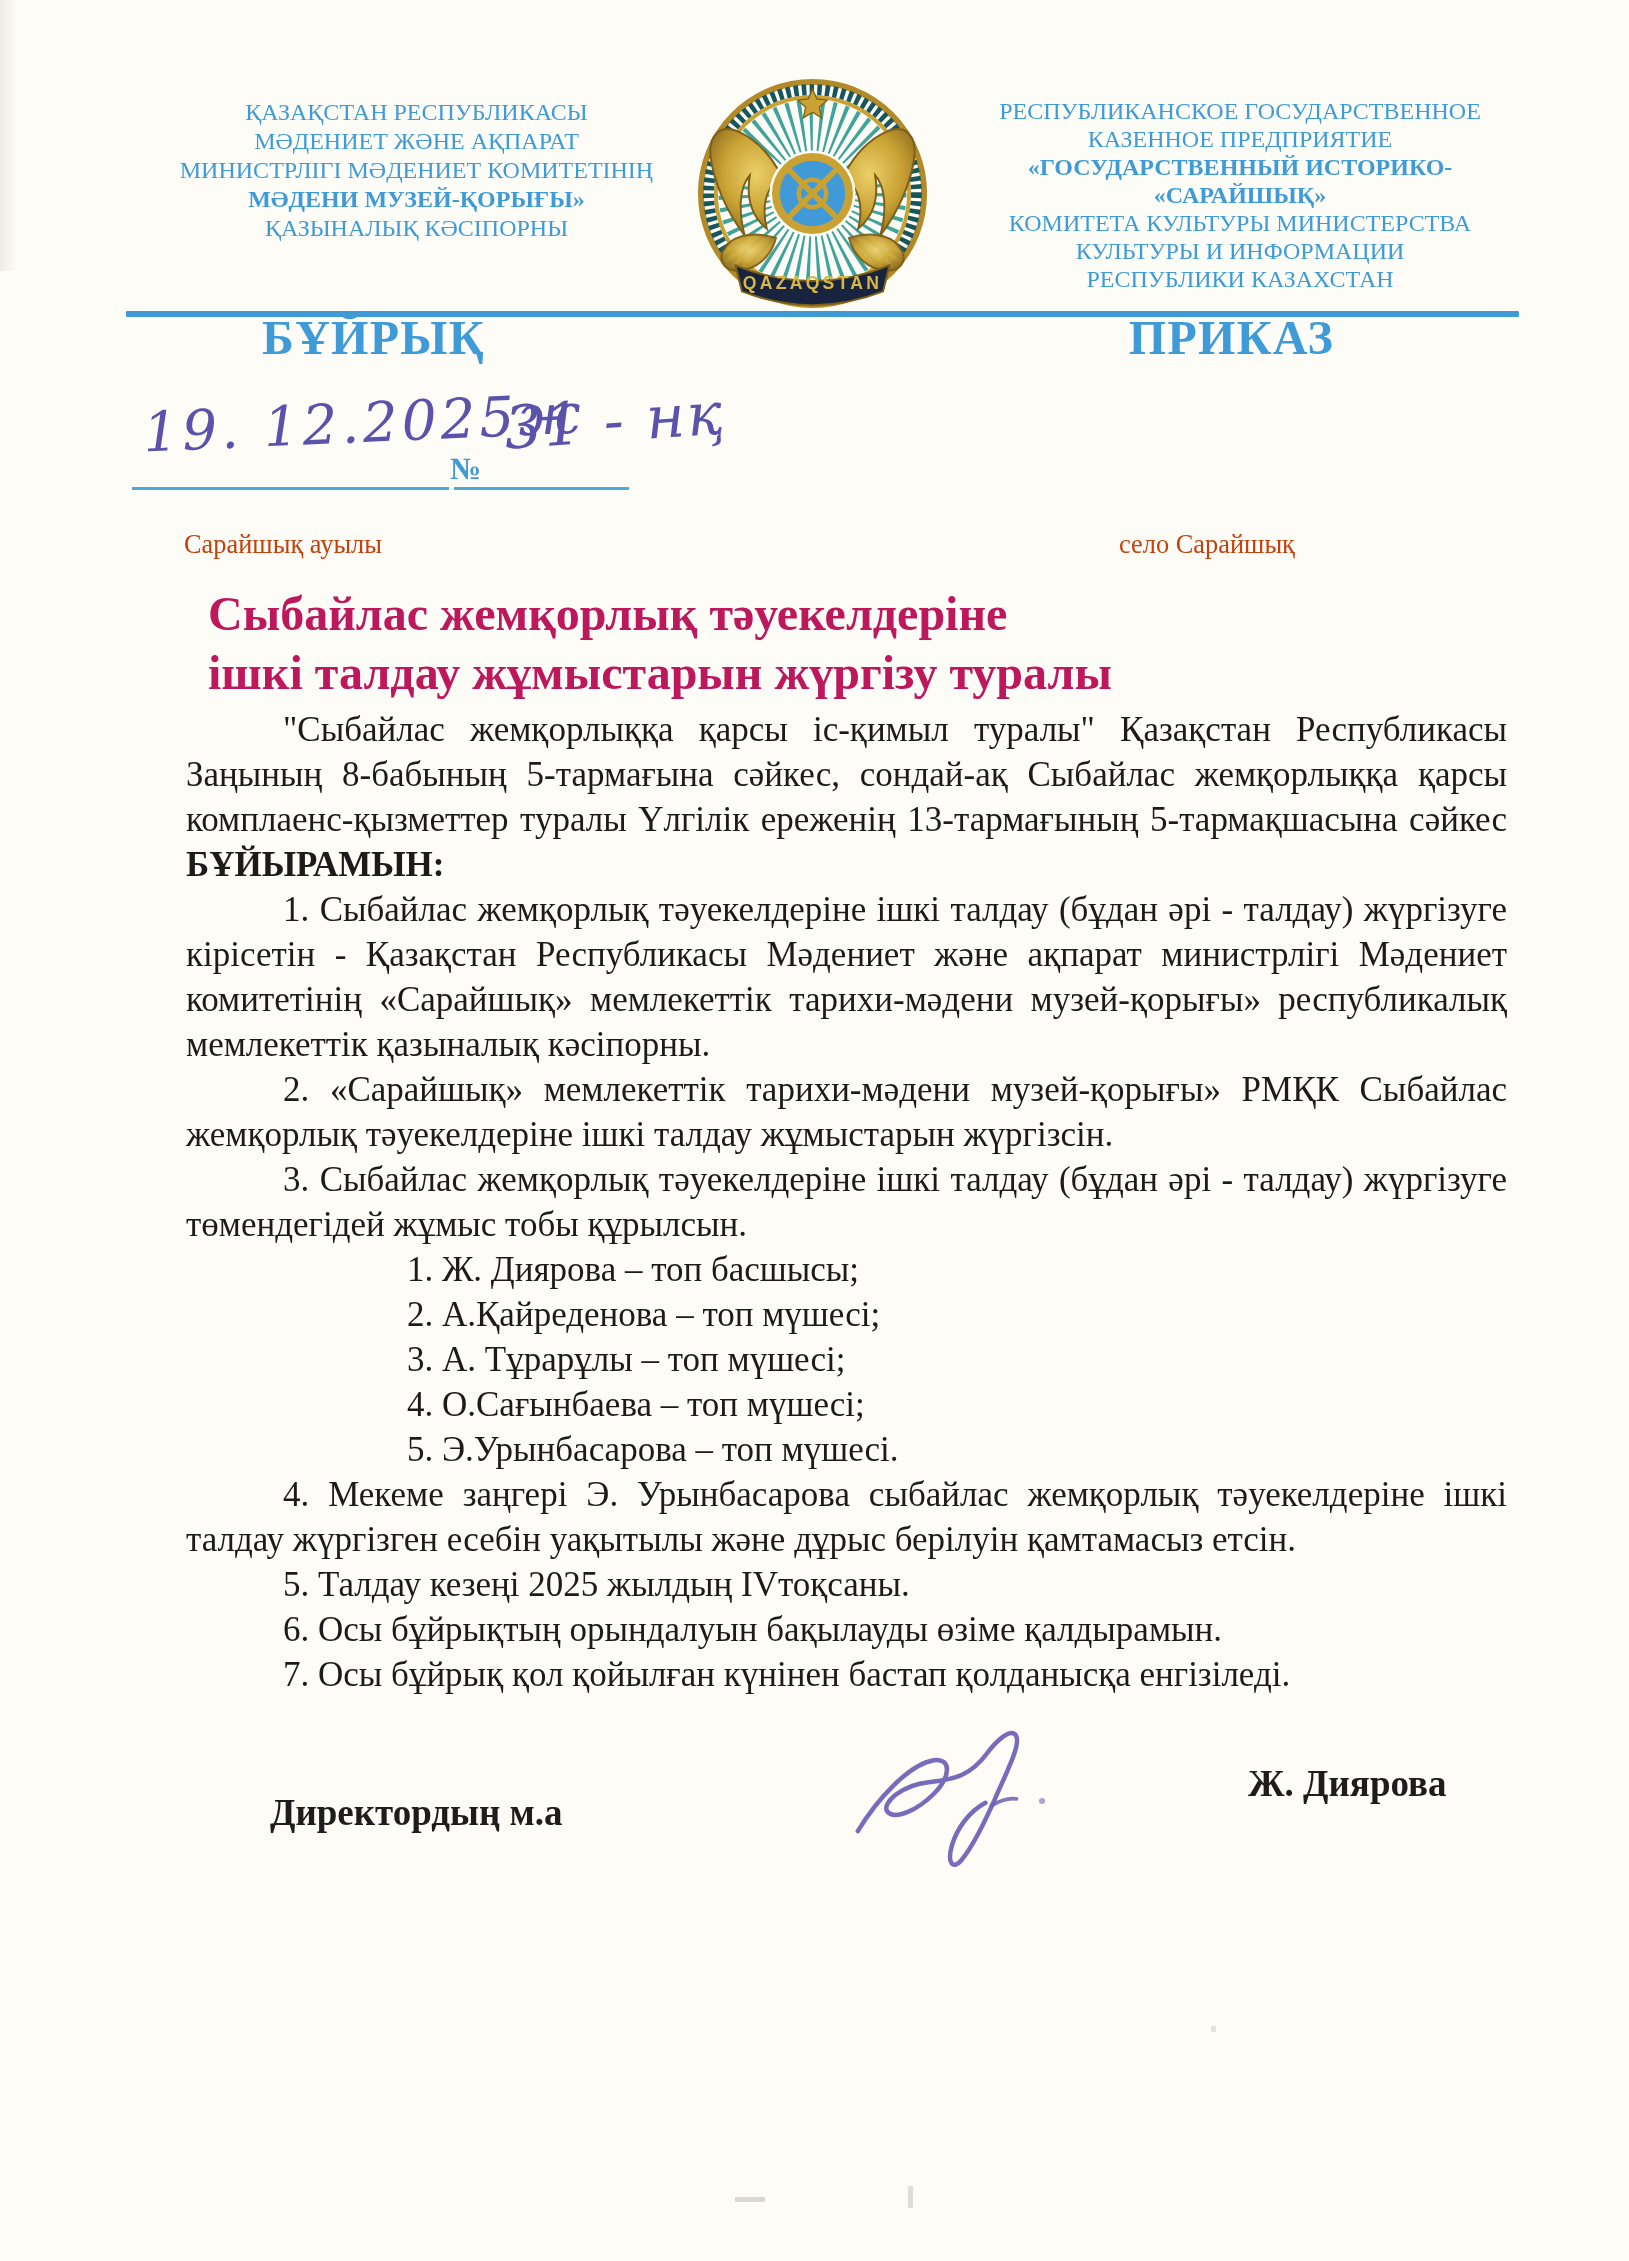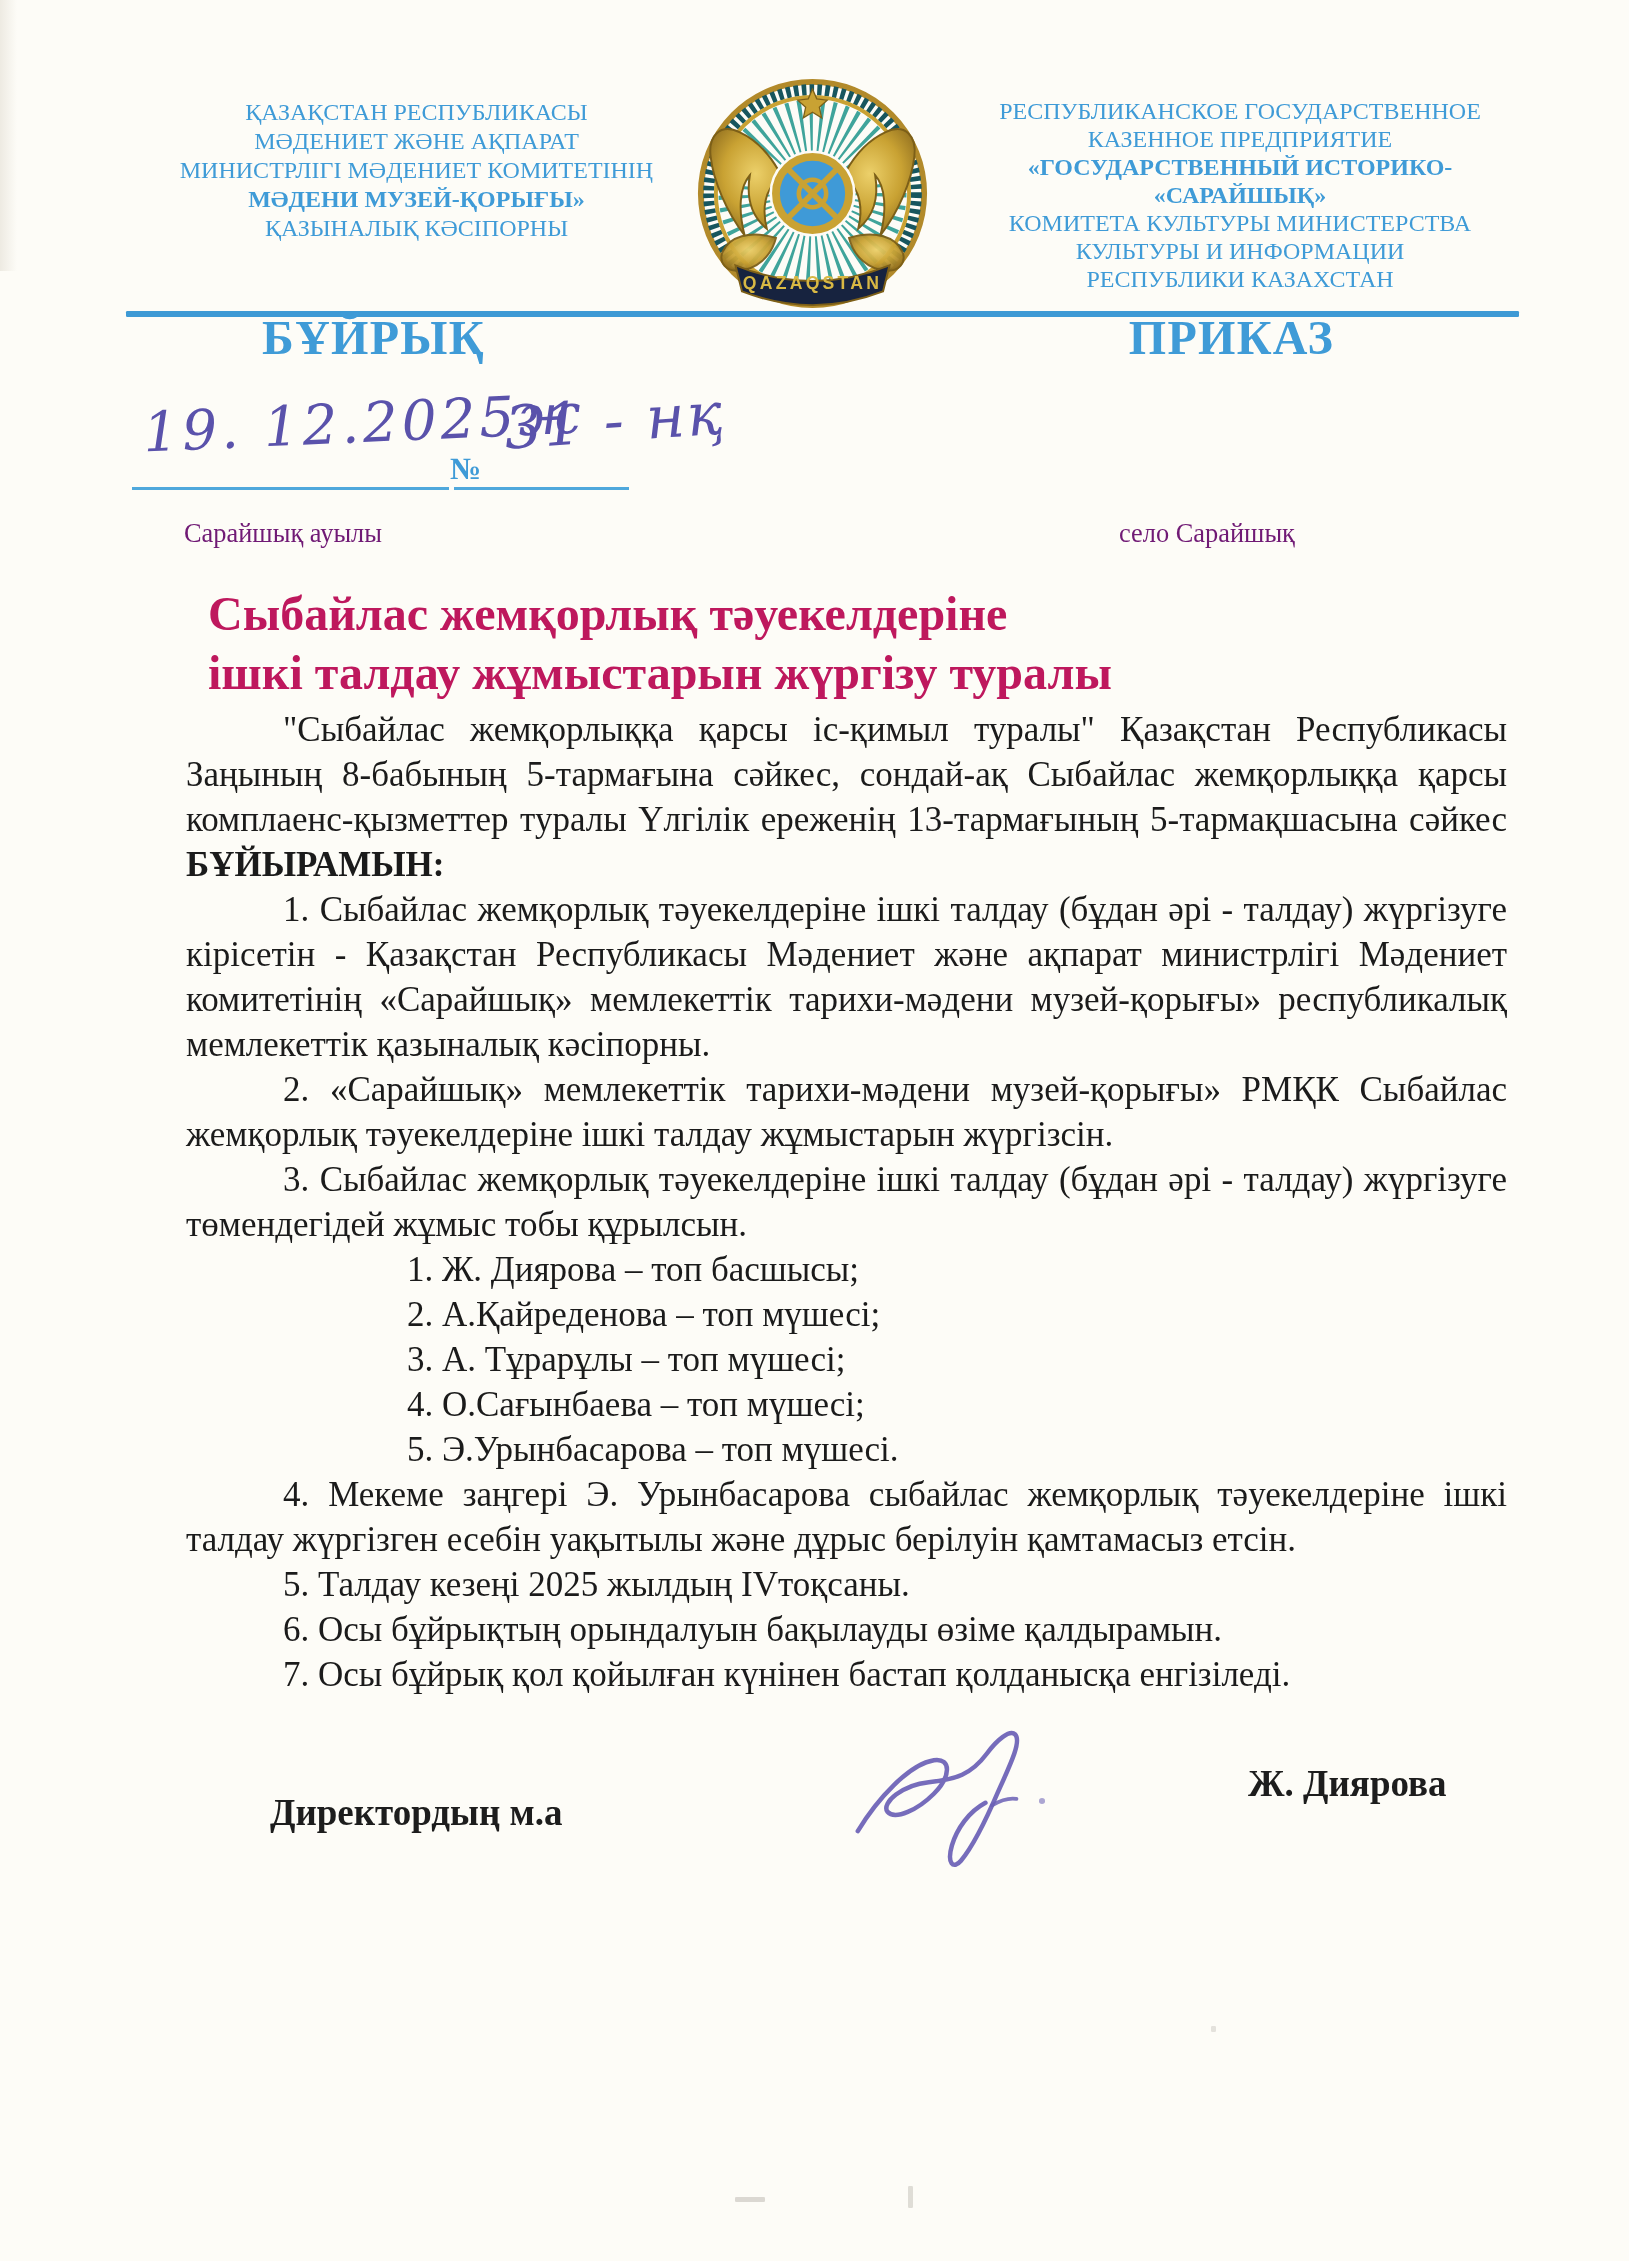--- a/index.html
+++ b/index.html
@@ -25,21 +25,21 @@
   .order-title.ru{left:1051px;}
   
   .hw{font-family:"DejaVu Serif",serif;font-style:italic;color:#5a52ab;}
   .hw-date{position:absolute;left:143px;top:391px;font-size:55px;letter-spacing:3.9px;transform:rotate(-2.5deg);}
   .no-sign{position:absolute;left:450px;top:451px;font-size:31px;color:#3f9bd7;font-weight:bold;}
   .hw-num{position:absolute;left:504px;top:386px;font-size:59px;letter-spacing:1.9px;transform:rotate(-4deg);}
   .u-line{position:absolute;top:487px;height:3.2px;background:#4fa8dc;}
   .u1{left:132px;width:317px;}
   .u2{left:454px;width:175px;}
   
-  .loc{position:absolute;top:518px;font-size:26.4px;color:#701a75;}
+  .loc{position:absolute;top:529px;font-size:26.4px;color:#c2410c;}
   .loc-kk{left:184px;}
   .loc-ru{left:1119px;}
   
   .subject{position:absolute;left:208px;top:584px;font-size:48px;font-weight:bold;line-height:59px;color:#be185d;}
   
   .body-text{position:absolute;left:186px;top:707px;width:1321px;font-size:35px;line-height:45px;text-align:justify;color:#1b1b1b;}
   .body-text p{margin:0;text-indent:97px;}
   .wg{margin:0;padding-left:221px;text-indent:0 !important;text-align:left;}
   
   .sig-role{position:absolute;left:270px;top:1791px;font-size:37px;font-weight:bold;}

